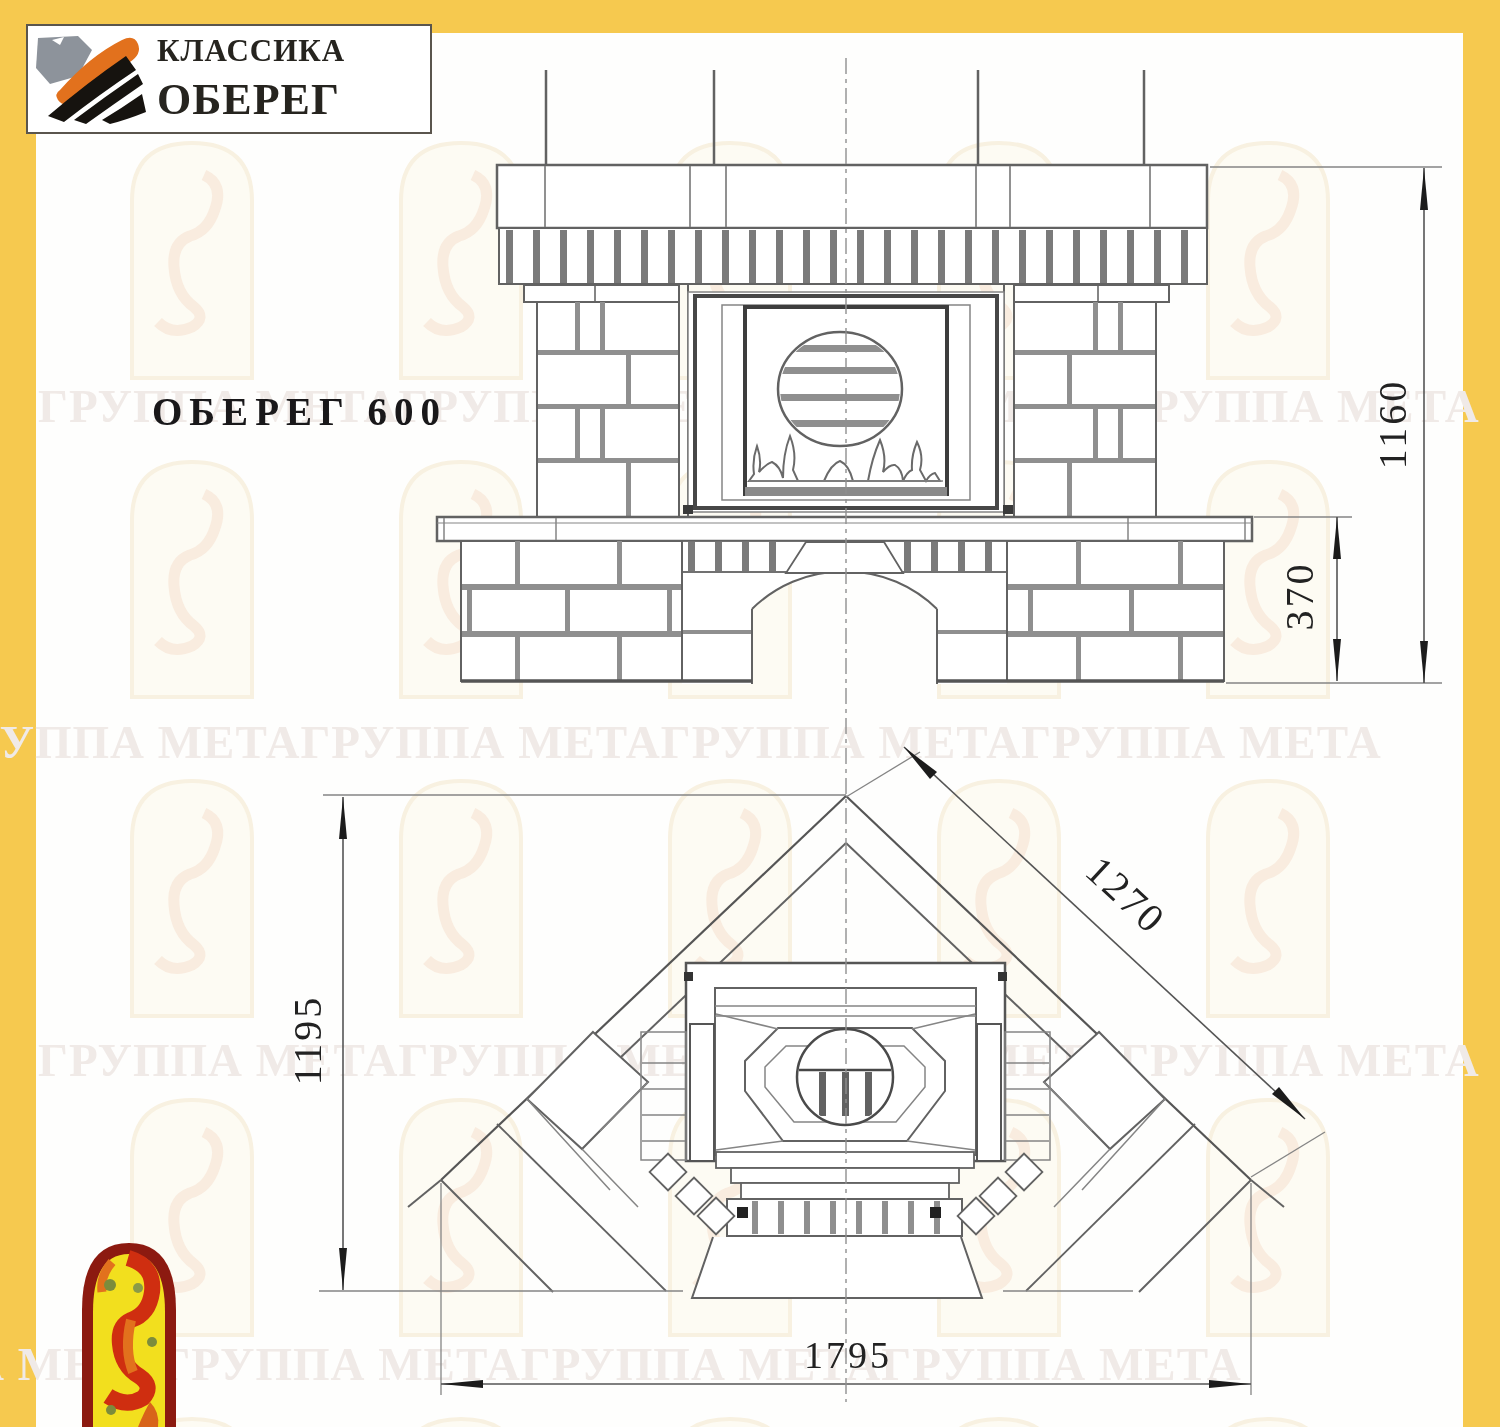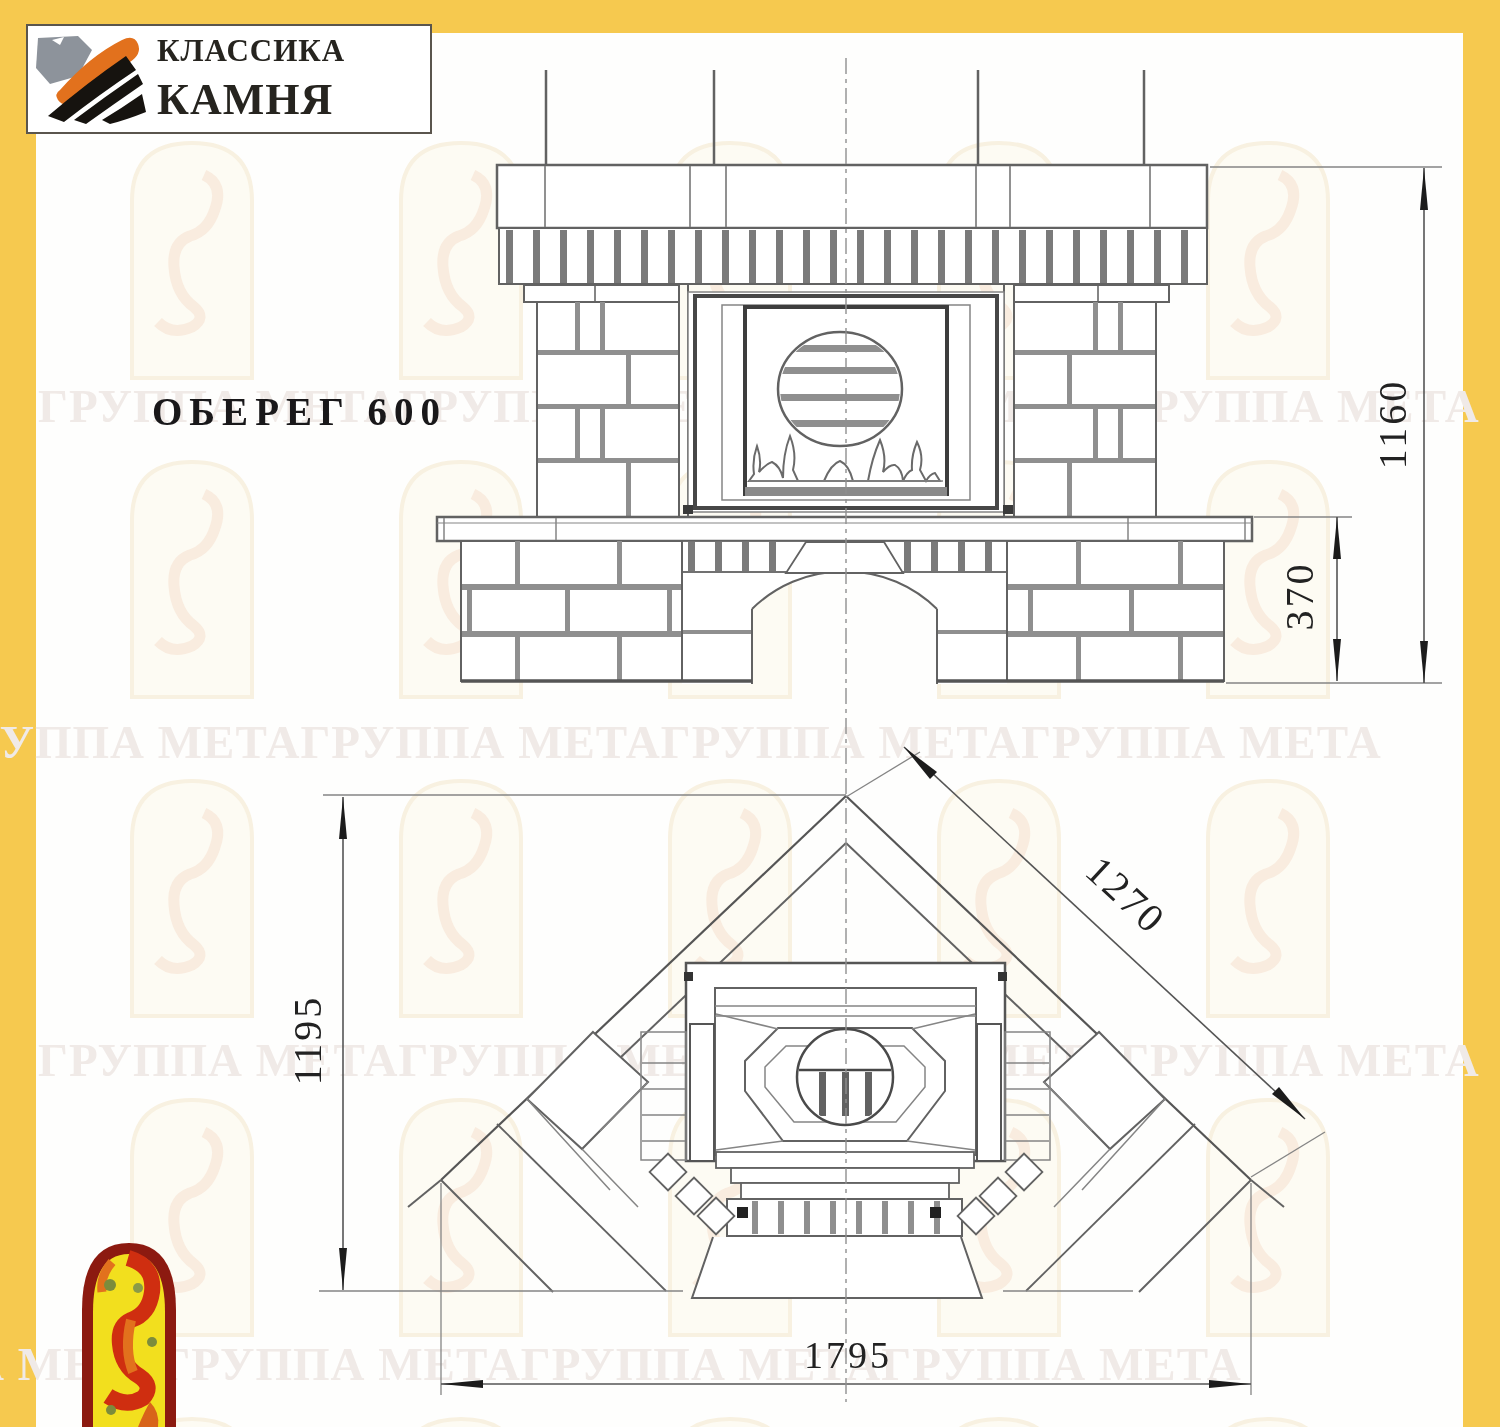--- a/index.html
+++ b/index.html
@@ -80,21 +80,21 @@
 <svg class="abs" style="left:30px;top:28px;" width="130" height="100" viewBox="0 0 130 100">
 <path d="M8 10 L48 8 L62 22 L48 48 L20 56 L6 40 Z" fill="#8d939b"></path>
 <path d="M22 12 L34 9 L30 17 Z" fill="#ffffff"></path>
 <path d="M30 62 Q60 28 92 12 Q104 6 108 16 Q112 26 100 34 Q66 52 44 74 Q34 80 28 72 Q24 66 30 62 Z" fill="#e2711d"></path>
 <path d="M18 88 Q58 54 96 28 L106 42 Q70 66 34 94 Z" fill="#16130f"></path>
 <path d="M44 92 Q76 68 108 46 L113 56 Q84 76 56 96 Z" fill="#16130f"></path>
 <path d="M72 92 Q92 80 112 66 L116 84 Q96 92 80 96 Z" fill="#16130f"></path>
 </svg>
 
 <div class="abs" style="left:157px;top:33px;font-family:'Liberation Serif',serif;font-weight:bold;font-size:31px;letter-spacing:1px;color:#26241f;">КЛАССИКА</div>
-<div class="abs" style="left:157px;top:74px;font-family:'Liberation Serif',serif;font-weight:bold;font-size:44px;letter-spacing:1px;color:#26241f;">КАМНЯ</div>
+<div class="abs" style="left:157px;top:74px;font-family:'Liberation Serif',serif;font-weight:bold;font-size:44px;letter-spacing:1px;color:#26241f;">ОБЕРЕГ</div>
 
 <div class="abs" style="left:152px;top:389px;font-family:'Liberation Serif',serif;font-weight:bold;font-size:39px;letter-spacing:7px;color:#19181a;">ОБЕРЕГ 600</div>
 <svg class="abs" style="left:0;top:0;" width="1500" height="1427" viewBox="0 0 1500 1427" fill="none">
 
 <line x1="546" y1="70" x2="546" y2="167" stroke="#626262" stroke-width="2.5"></line>
 <line x1="714" y1="70" x2="714" y2="167" stroke="#626262" stroke-width="2.5"></line>
 <line x1="978" y1="70" x2="978" y2="167" stroke="#626262" stroke-width="2.5"></line>
 <line x1="1144" y1="70" x2="1144" y2="167" stroke="#626262" stroke-width="2.5"></line>
 
 <rect x="497" y="165" width="710" height="63" stroke="#626262" stroke-width="2.5" fill="#fff"></rect>

